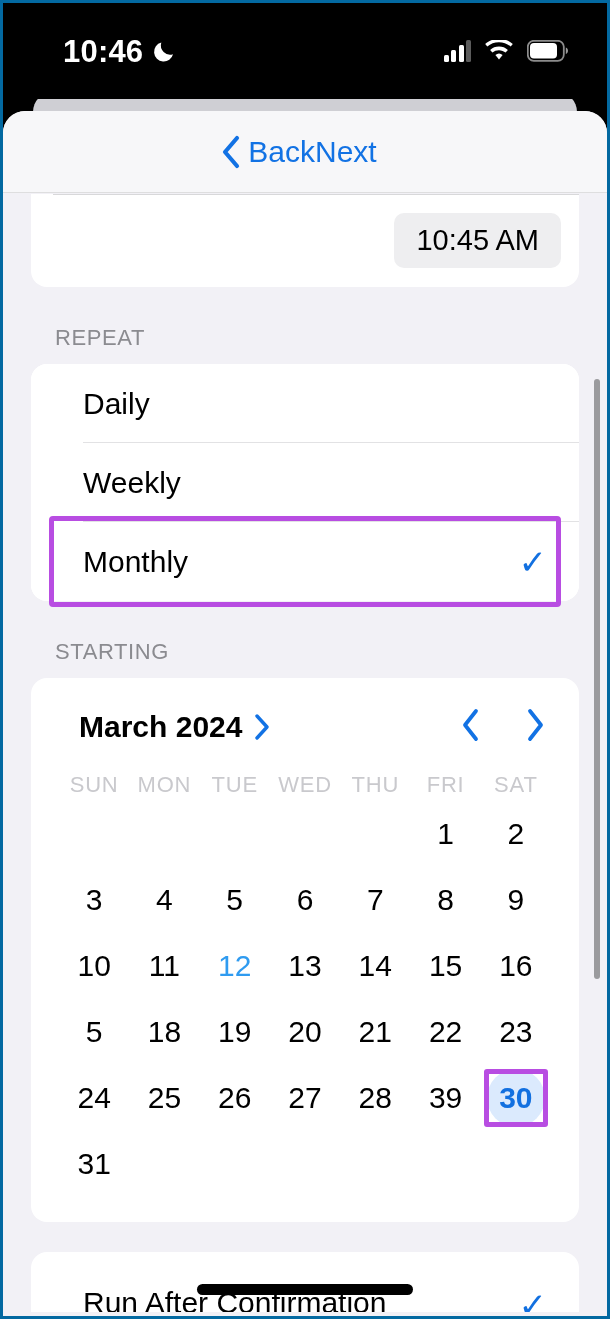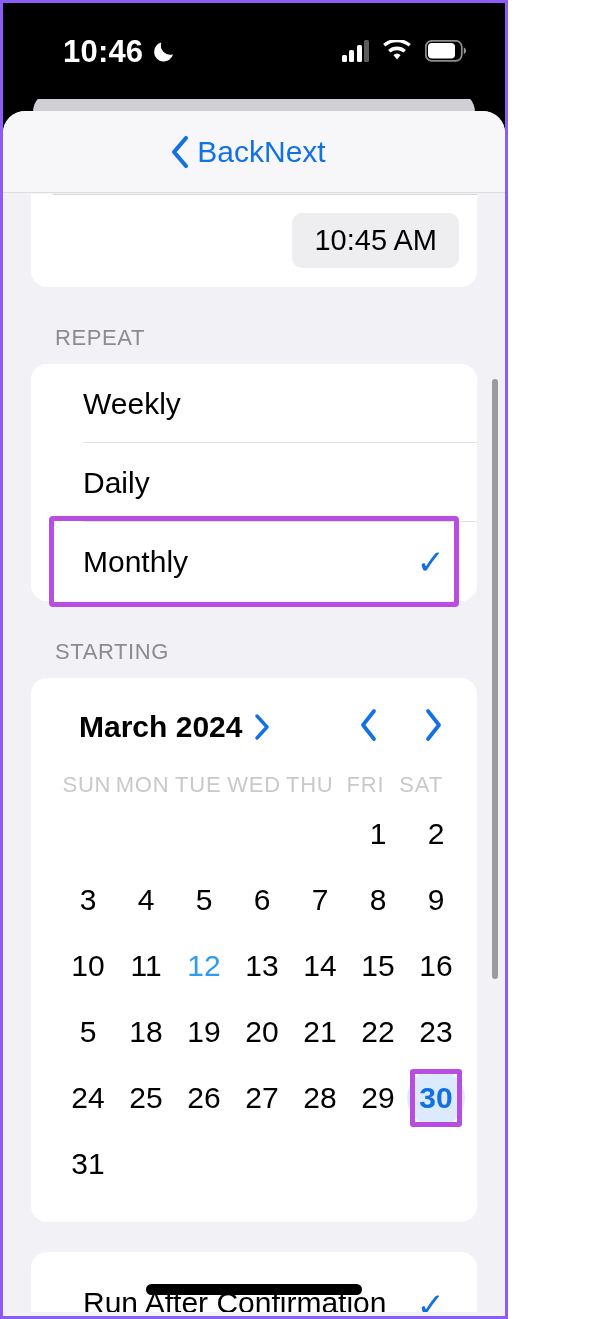--- a/index.html
+++ b/index.html
@@ -8,24 +8,24 @@
     background: #ffffff;
   }
   body {
     font-family: "Liberation Sans", "DejaVu Sans", sans-serif;
     -webkit-font-smoothing: antialiased;
   }
 
   
   #phone {
     position: relative;
-    width: 508px;
+    width: 610px;
     height: 1319px;
     box-sizing: border-box;
-    border: 3px solid #8b5cf6;
+    border: 3px solid #0369a1;
     background: #000000;
     overflow: hidden;
   }
 
   
   .status-bar {
     position: absolute;
     top: 0;
     left: 0;
     right: 0;
@@ -425,26 +425,26 @@
       <div class="card card-time">
         <div class="time-divider"></div>
         <div class="time-pill">10:45 AM</div>
       </div>
 
       <div class="section-label">REPEAT</div>
 
       <div class="list-card">
 
         <div class="list-row">
-          <span class="row-label">Weekly</span>
+          <span class="row-label">Daily</span>
           <span class="sep"></span>
         </div>
 
         <div class="list-row">
-          <span class="row-label">Daily</span>
+          <span class="row-label">Weekly</span>
           <span class="sep"></span>
         </div>
 
         <div class="list-row">
           <span class="row-label">Monthly</span>
           <span class="check">✓</span>
           <span class="annot" id="annot-monthly"></span>
         </div>
 
       </div>
@@ -587,21 +587,21 @@
               <div class="day">
                 <span class="day-inner">26</span>
               </div>
               <div class="day">
                 <span class="day-inner">27</span>
               </div>
               <div class="day">
                 <span class="day-inner">28</span>
               </div>
               <div class="day">
-                <span class="day-inner">29</span>
+                <span class="day-inner">39</span>
               </div>
               <div class="day selected">
                 <span class="day-inner">30</span>
                 <span class="annot" id="annot-day30"></span>
               </div>
             </div>
             <div class="week-row">
               <div class="day">
                 <span class="day-inner">31</span>
               </div>

